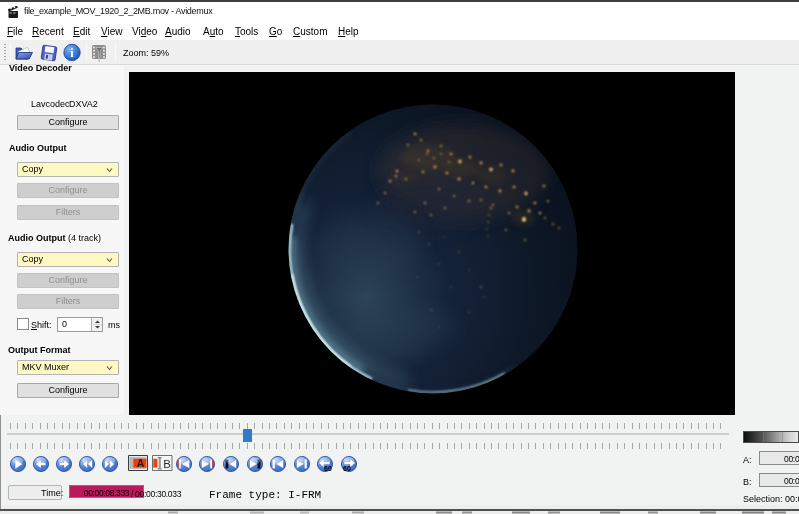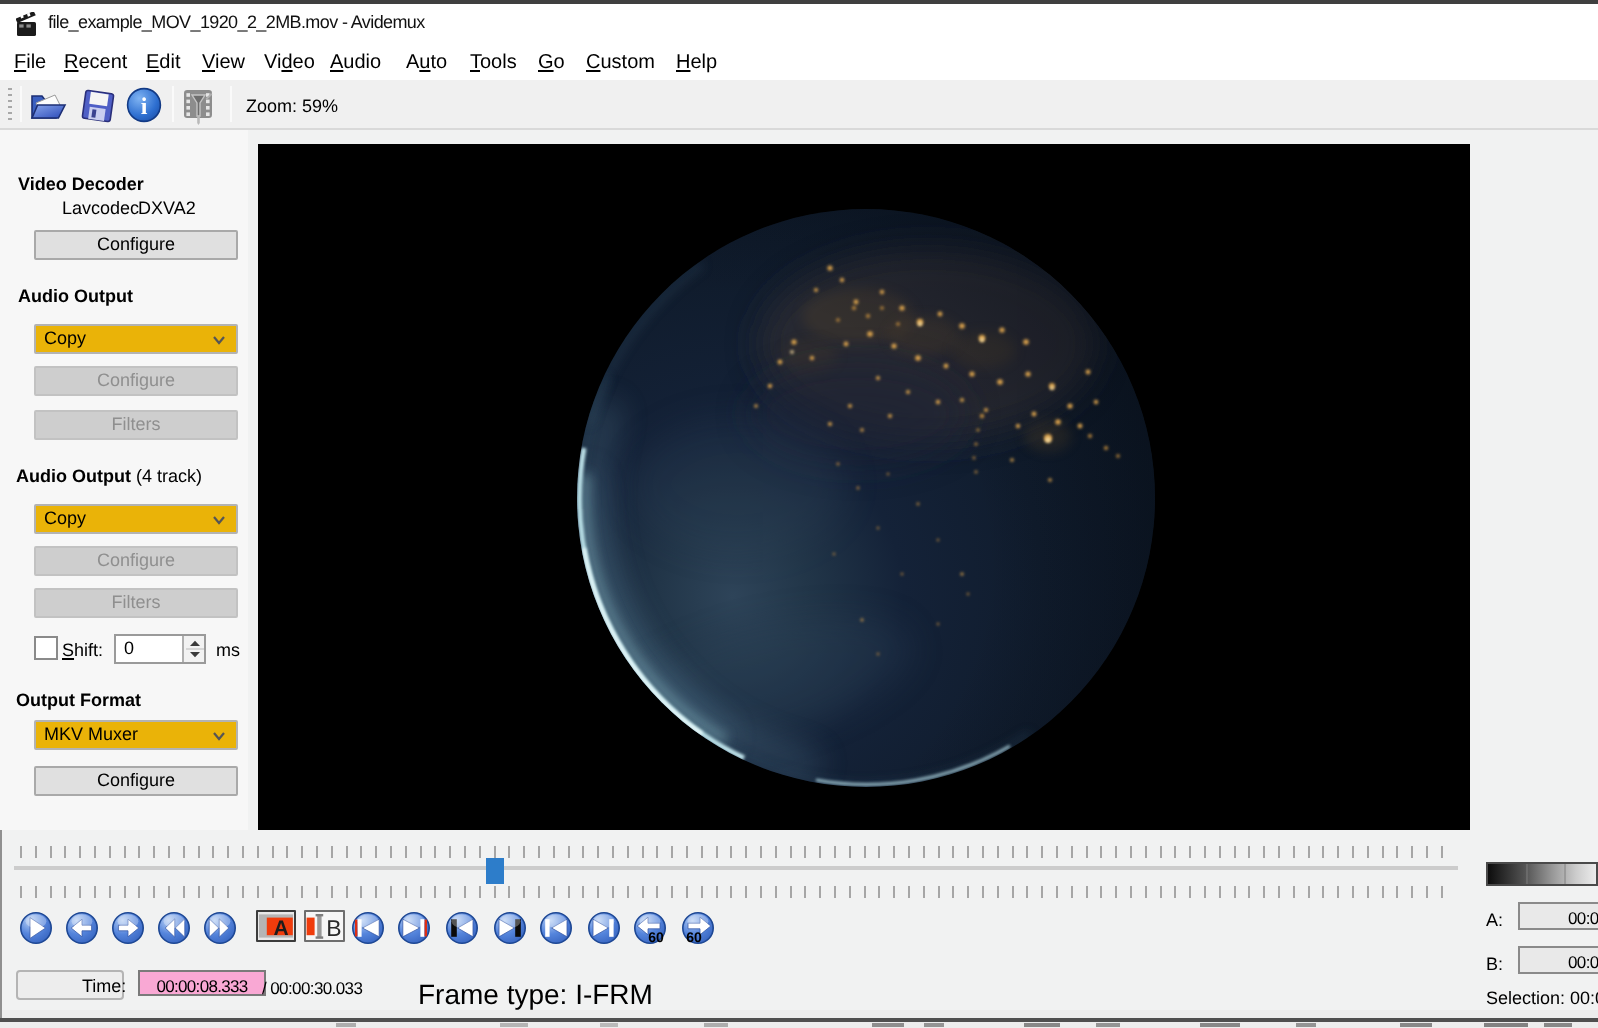--- a/index.html
+++ b/index.html
@@ -15,44 +15,44 @@
 .mi u { text-decoration:underline; text-underline-offset:1px; }
 #toolbar { left:0; top:40px; width:799px; height:25px; background:#f0f0f0; border-bottom:1px solid #d9d9d9; }
 .tsep { position:absolute; top:3px; width:1px; height:18px; background:#c9c9c9; border-right:1px solid #fafafa; }
 #zoomtext { position:absolute; left:123px; top:8px; font-size:9px; }
 
 #sidebar { left:0; top:65px; width:124px; height:350px; background:#f7f7f7; }
 .slabel { position:absolute; font-size:9px; font-weight:bold; }
 .stext { position:absolute; font-size:9px; }
 .sbtn { position:absolute; left:17px; width:102px; height:15px; background:#e0e0e0; border:1px solid #a9a9a9; border-radius:1px; text-align:center; font-size:9px; line-height:13px; }
 .sbtn.dis { background:#cecece; border-color:#c2c2c2; color:#8f8f8f; }
-.scombo { position:absolute; left:17px; width:102px; height:15px; background:#eab308; border:1px solid #b3b3b3; border-radius:1px; font-size:9px; line-height:13px; padding-left:4px; }
+.scombo { position:absolute; left:17px; width:102px; height:15px; background:#fef9c3; border:1px solid #b3b3b3; border-radius:1px; font-size:9px; line-height:13px; padding-left:4px; }
 .scombo .chev { position:absolute; right:5px; top:4px; width:7px; height:6px; }
 
 #video { left:129px; top:72px; width:606px; height:343px; background:#000; }
 
 #ticks1 { left:10px; top:423px; width:716px; height:6px;
   background:repeating-linear-gradient(to right,#a6a6a6 0 1px,transparent 1px 7.4px); }
 #groove { left:7px; top:433px; width:722px; height:2px; background:#fbfbfb; border:1px solid #cccccc; }
 #handle { left:243px; top:429px; width:9px; height:13px; background:#2d7dca; }
 #ticks2 { left:10px; top:443px; width:716px; height:6px;
   background:repeating-linear-gradient(to right,#a6a6a6 0 1px,transparent 1px 7.4px); }
 
 #volbar { left:743px; top:431px; width:56px; height:12px; border:1px solid #4a4a4a;
   background:
    linear-gradient(to right, transparent 19px, #6a6a6a 19px, #6a6a6a 20px, transparent 20px, transparent 38px, #9a9a9a 38px, #9a9a9a 39px, transparent 39px),
    linear-gradient(to right,#0d0d0d,#555 35%,#999 60%,#cdcdcd 82%,#ececec); }
 .ablabel { position:absolute; left:743px; font-size:9px; }
 .abfield { position:absolute; left:759px; width:41px; height:14px; background:#e9e9e9; border:1px solid #8a8a8a; font-size:8.5px; letter-spacing:-0.3px; line-height:14px; padding-left:24px; }
 #seltext { left:743px; top:494px; font-size:9px; white-space:nowrap; }
 
 #timebtn { left:8px; top:485px; width:54px; height:15px; background:#ededed; border:1px solid #b4b4b4; border-radius:2px; text-align:center; font-size:9px; line-height:15px;padding-left:32px; }
-#timefield { left:69px; top:485px; width:64px; height:13px; background:#f9a8d4; border:1px solid #7a7a7a; text-align:center; font-size:8.5px; letter-spacing:-0.35px; line-height:14px; }
+#timefield { left:69px; top:485px; width:75px; height:13px; background:#be185d; border:1px solid #7a7a7a; text-align:center; font-size:8.5px; letter-spacing:-0.35px; line-height:14px; }
 #dur { left:131px; top:489px; font-size:8.5px; letter-spacing:-0.3px; }
-#ftype { left:209px; top:489px; font-size:14px; }
+#ftype { left:209px; top:489px; font-size:11px;font-family:Liberation Mono, monospace; }
 
 #botline { left:0; top:509px; width:799px; height:2px; background:#4f4f4f; }
 #botbg { left:0; top:505px; width:799px; height:9px; background:#ededed; }
 </style>
 </head>
 <body>
 <div class="abs" id="botbg"></div>
 <div class="abs" style="left:0;top:2px;width:1px;height:509px;background:#909090"></div>
 <div class="abs" id="topborder"></div>
 <div class="abs" id="titlebar"></div>
@@ -123,21 +123,21 @@
     <rect x="13" y="11" width="1.8" height="1.8" fill="#e6e6e6"></rect>
       <rect x="13" y="14.2" width="1.8" height="1.8" fill="#e6e6e6"></rect>
     <path d="M6 5.5 L12.5 5.5 L10 9.5 L10 16 L8.5 16 L8.5 9.5 Z" fill="#6e6e6e" stroke="#c4c4c4" stroke-width="0.7"></path>
     <path d="M8.6 16 L9.9 16 L9.9 19.5 L9.2 20.5 L8.6 19.5 Z" fill="#b9b9b9"></path>
     <path d="M12.8 7.2 L15.5 4.5 L16.2 5.2 L13.5 7.9 Z" fill="#b0b0b0"></path>
   </svg>
   <div class="tsep" style="left:115px"></div>
   <div id="zoomtext">Zoom: 59%</div>
 </div>
 <div class="abs" id="sidebar"></div>
-<div class="slabel" style="left:9px;top:87px">Video Decoder</div>
+<div class="slabel" style="left:9px;top:63px">Video Decoder</div>
 <div class="stext" style="left:31px;top:99px">Lavcodec</div>
 <div class="stext" style="left:69px;top:99px">DXVA2</div>
 <div class="sbtn" style="top:115px">Configure</div>
 <div class="slabel" style="left:9px;top:143px">Audio Output</div>
 <div class="scombo" style="top:162px">Copy<svg class="chev" viewBox="0 0 6 6">
       <path d="M0.5 1.5 L3 4.5 L5.5 1.5" fill="none" stroke="#555" stroke-width="1.1"></path>
     </svg></div>
 <div class="sbtn dis" style="top:183px">Configure</div>
 <div class="sbtn dis" style="top:205px">Filters</div>
 <div class="slabel" style="left:8px;top:233px">Audio Output <span style="font-weight:normal">(4 track)</span></div>

